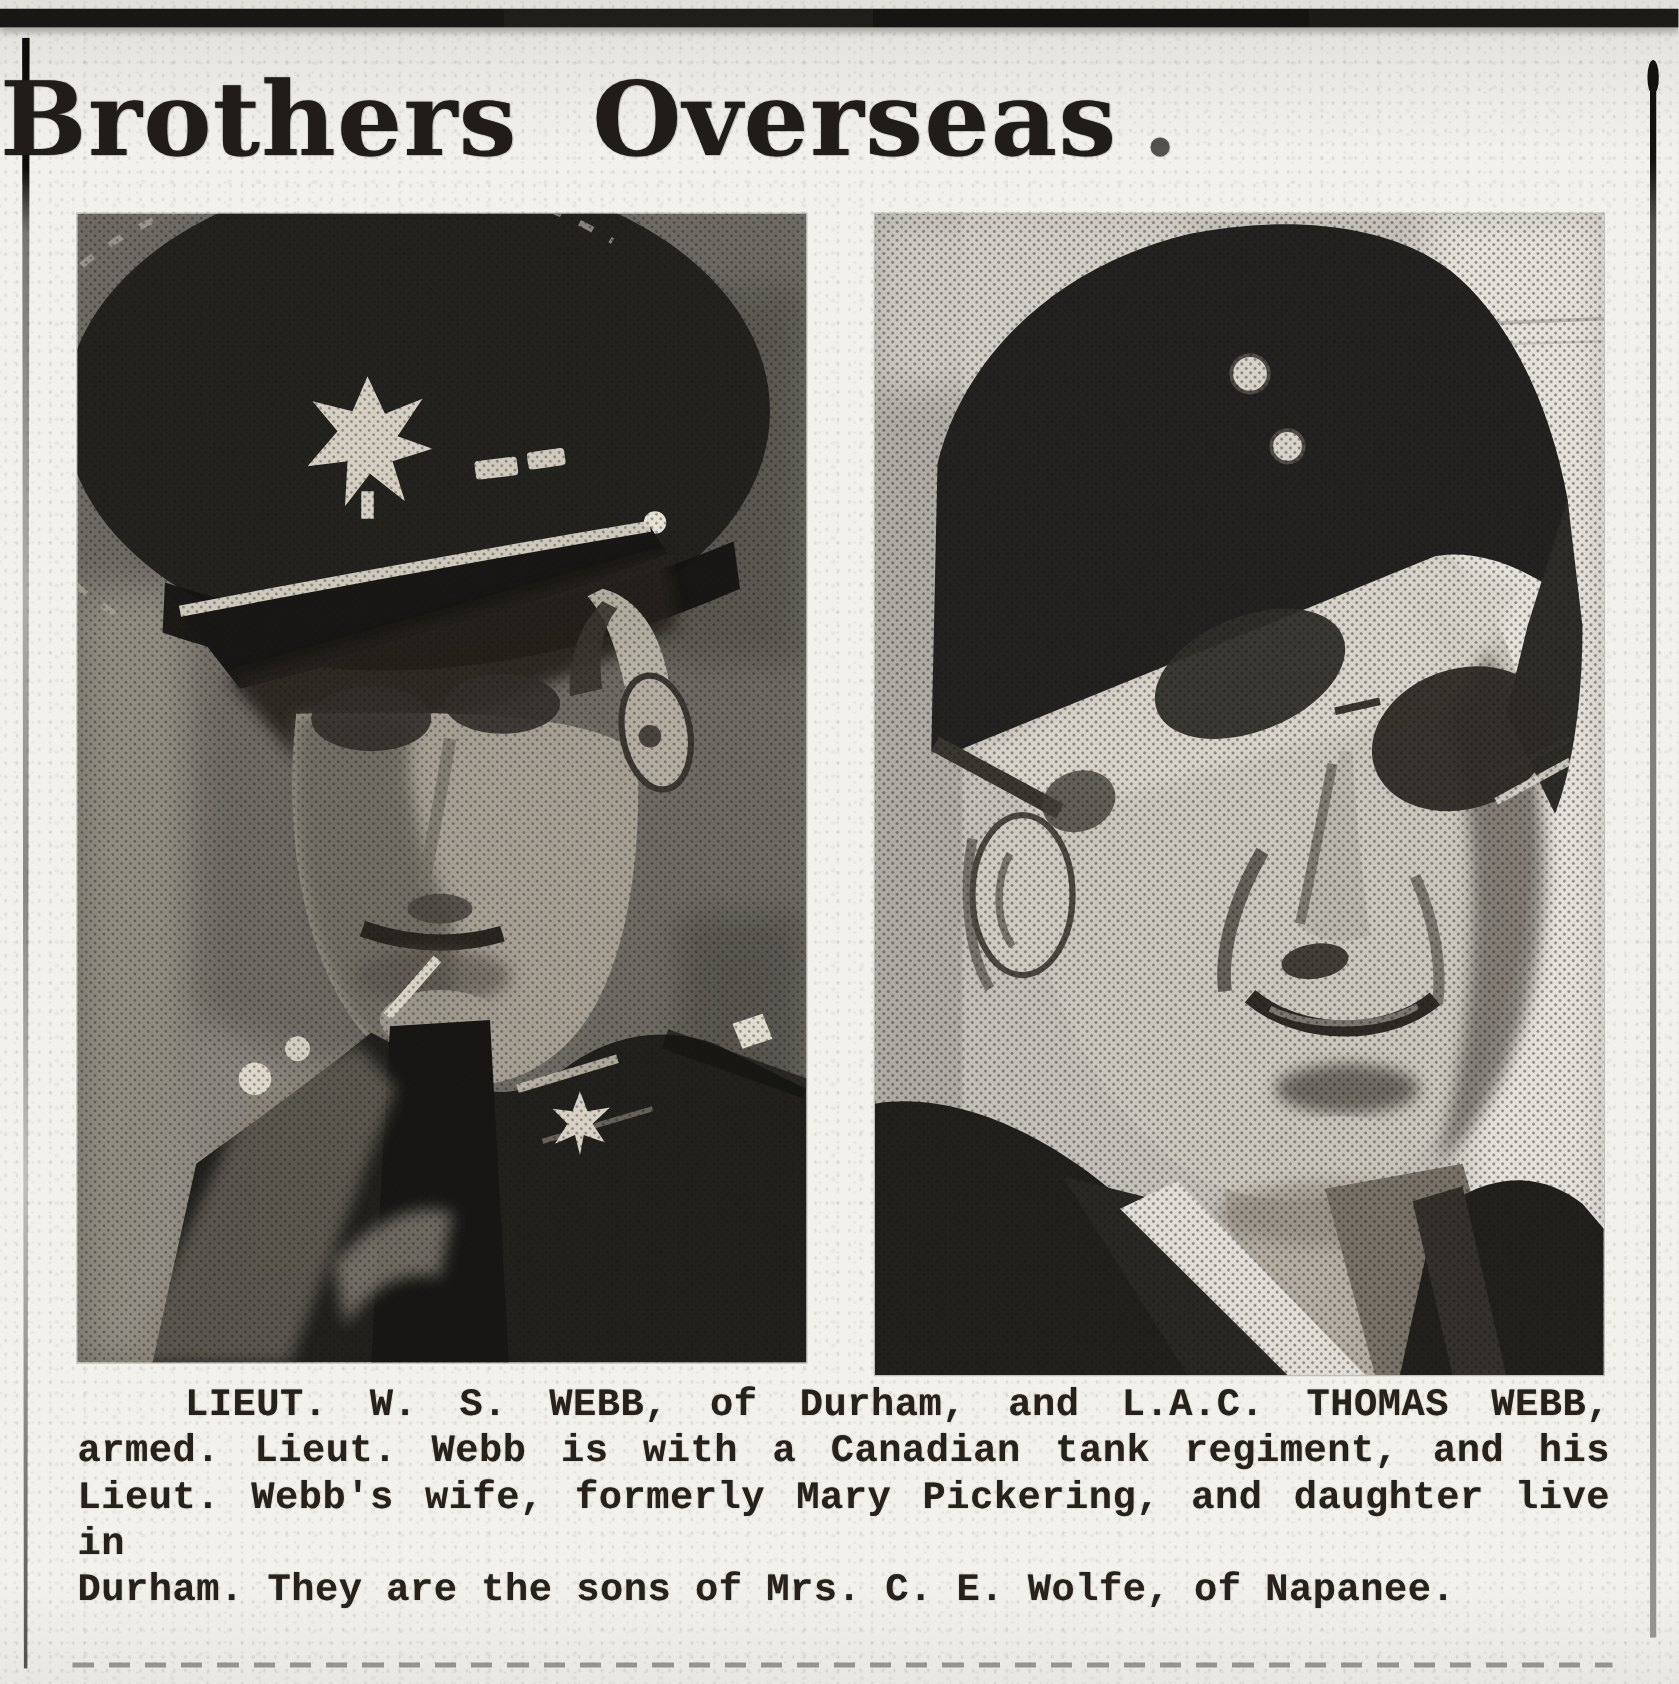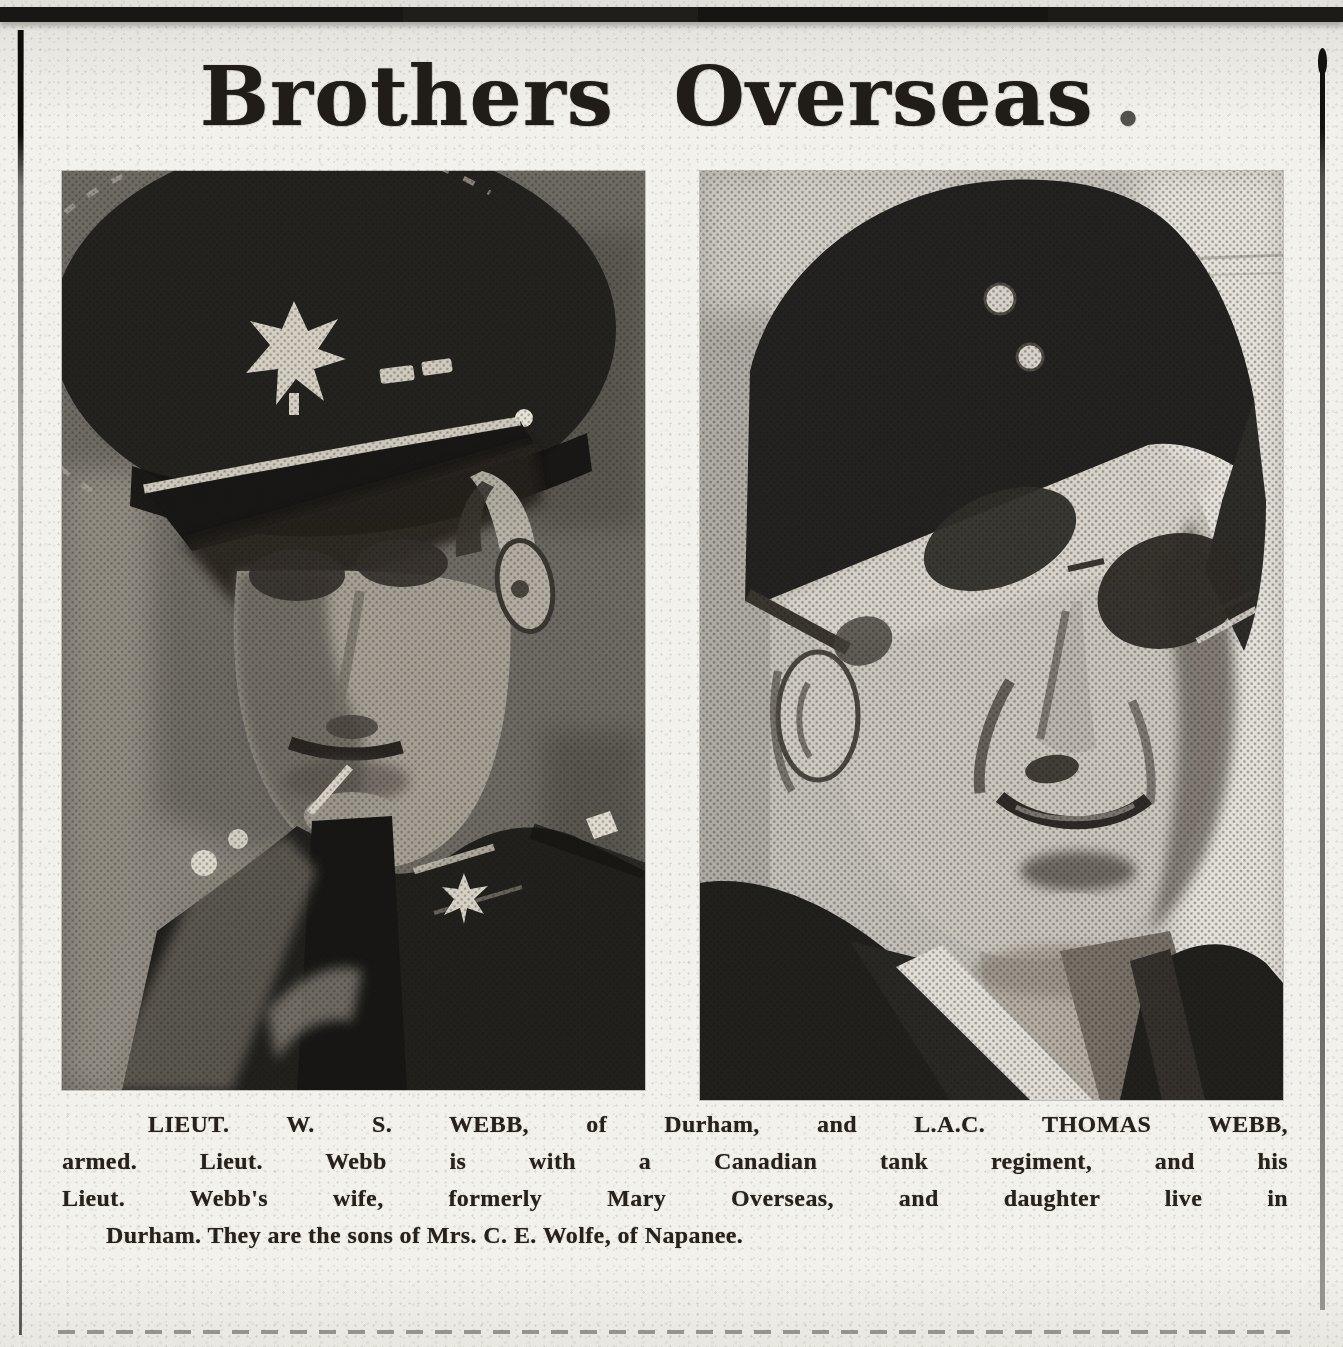--- a/index.html
+++ b/index.html
@@ -53,43 +53,42 @@
     background:repeating-linear-gradient(90deg,
       rgba(30,27,22,.55) 0 17px, rgba(30,27,22,0) 17px 29px);
   }
   .smudge{
     position:absolute;left:80px;top:452px;width:58px;height:78px;border-radius:50%;
     background:radial-gradient(closest-side, rgba(70,66,58,.35), rgba(70,66,58,0));
   }
   
   .headline{
     position:absolute;left:0;right:0;top:44px;margin:0;
-    text-align:center;
     font-family:"DejaVu Serif","Liberation Serif",serif;
     font-weight:700;font-size:82px;line-height:104px;
     color:#201d18;letter-spacing:1px;word-spacing:30px;
     text-shadow:0 0 1px rgba(32,29,24,.65), 1px 1px 0 rgba(32,29,24,.12);
   }
   .hl-period{margin-left:20px;opacity:.75;}
   
   .photo{position:absolute;margin:0;padding:0;box-shadow:0 0 0 1px rgba(40,38,33,.25);}
   .photo svg{display:block;}
   .photo-left{left:62px;top:171px;width:583px;height:919px;}
   .photo-right{left:700px;top:171px;width:583px;height:929px;}
   
   .caption{
     position:absolute;left:62px;top:1106px;width:1226px;margin:0;
-    font-family:Liberation Serif, serif;font-weight:700;
-    font-size:24px;line-height:37px;color:#26221b;
+    font-family:Liberation Mono, monospace;font-weight:700;
+    font-size:31px;line-height:37px;color:#26221b;
     letter-spacing:.4px;
     text-shadow:0 0 1px rgba(38,34,27,.55);
   }
   .cap-line{display:block;text-align:justify;text-align-last:justify;}
   .cap-line.first{padding-left:86px;}
-  .cap-line.last{text-align-last:left;margin-left:44px;}
+  .cap-line.last{text-align-last:left;}
 </style>
 </head>
 <body>
 
 <div class="page">
 
   <div class="rule-top"></div>
   <div class="rule-left"></div>
   <div class="rule-right"></div>
   <div class="smudge"></div>
@@ -223,18 +222,18 @@
       <polygon points="360,780 470,760 520,929 400,929" fill="#777168"></polygon>
       <path d="M 420,929 L 448,800 C 488,768 530,764 566,792 L 583,812 L 583,929 Z" fill="#21201d"></path>
       <polygon points="430,790 470,778 505,929 462,929" fill="#34312c"></polygon>
       <rect width="583" height="929" fill="url(#htR)" opacity=".42"></rect>
     </svg>
   </figure>
 
   <p class="caption">
     <span class="cap-line first">LIEUT. W. S. WEBB, of Durham, and L.A.C. THOMAS WEBB,</span>
     <span class="cap-line">armed.  Lieut. Webb is with a Canadian tank regiment, and his</span>
-    <span class="cap-line">Lieut. Webb's wife, formerly Mary Overseas, and daughter live in</span>
+    <span class="cap-line">Lieut. Webb's wife, formerly Mary Pickering, and daughter live in</span>
     <span class="cap-line last">Durham.  They are the sons of Mrs. C. E. Wolfe, of Napanee.</span>
   </p>
 
   <div class="rule-bottom-dashed"></div>
 </div>
 
 </body></html>

